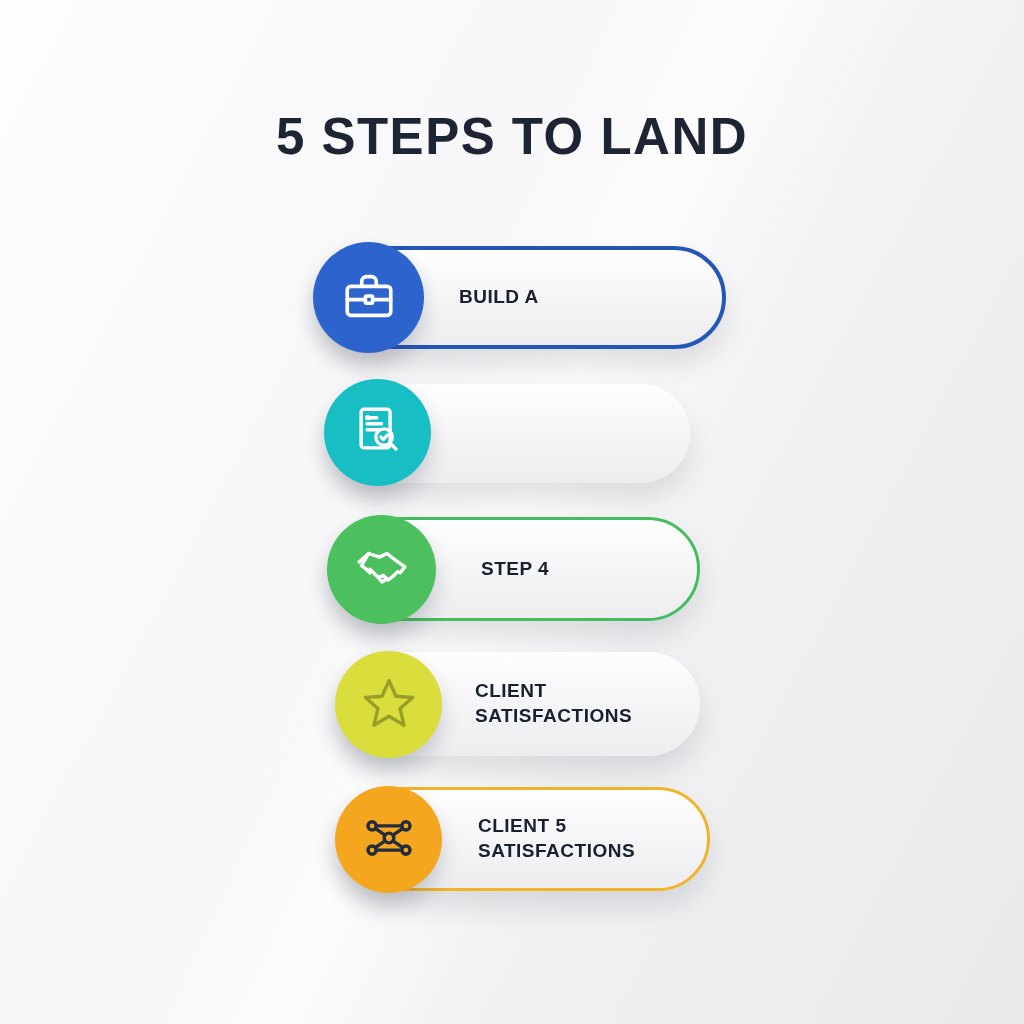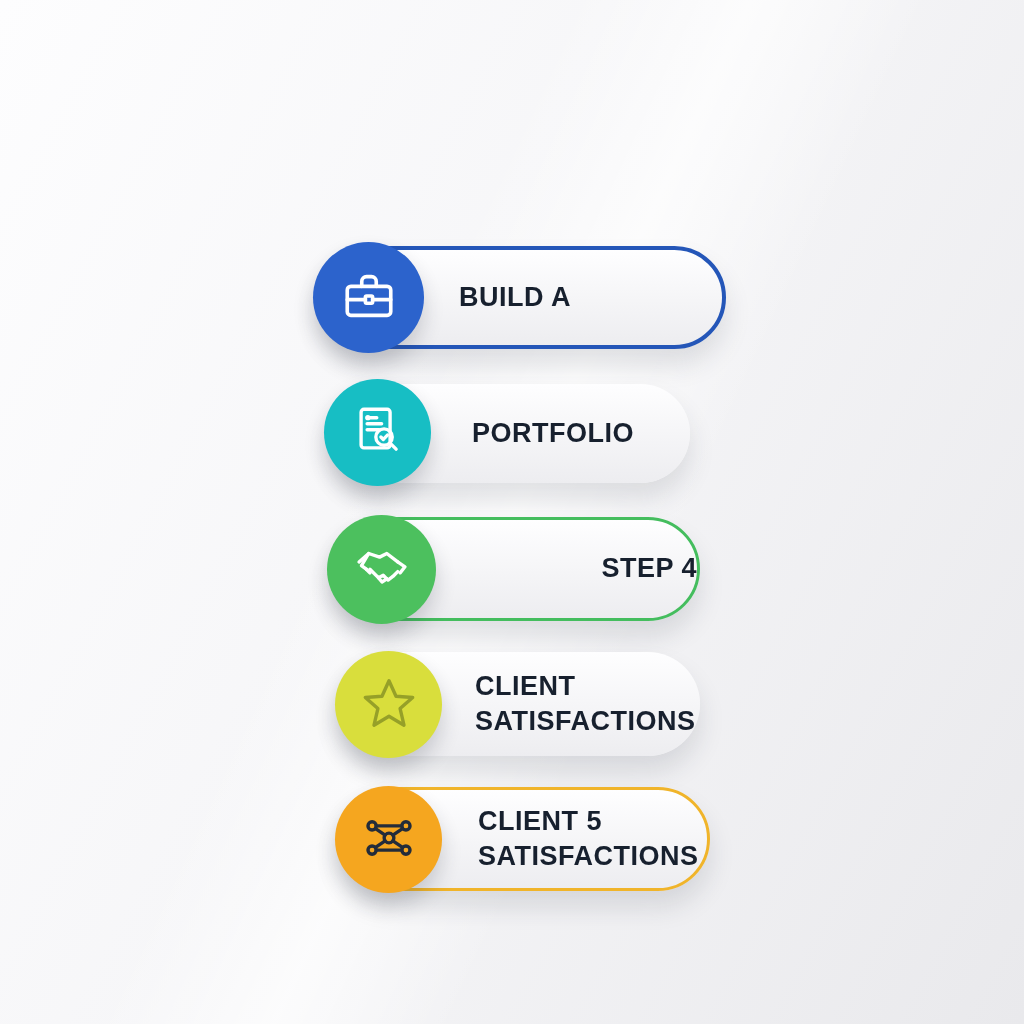--- a/index.html
+++ b/index.html
@@ -17,67 +17,66 @@
     text-align:center;font-weight:800;font-size:51px;line-height:1.22;
     color:#1d2433;letter-spacing:1.5px;
   }
   .step-pill{
     position:absolute;border-radius:60px;box-sizing:border-box;
     background:linear-gradient(180deg,#fefeff 0%,#ededf0 100%);
     box-shadow:0 16px 26px rgba(40,45,60,0.13);
     display:flex;flex-direction:column;justify-content:center;
   }
   .step-line{
-    font-size:27px;font-weight:800;color:#17202e;
+    font-size:19px;font-weight:800;color:#17202e;
     letter-spacing:0.5px;line-height:1.3;
   }
   .step-circle{
     position:absolute;border-radius:50%;
     display:flex;align-items:center;justify-content:center;
     box-shadow:0 12px 20px rgba(40,45,60,0.20);
   }
   .step-circle svg{width:58px;height:58px;}
 
   
   .pill-1{left:320px;top:246px;width:406px;height:103px;border:4px solid transparent;padding-left:135px;}
   .circ-1{left:313px;top:242px;width:111px;height:111px;}
   .pill-2{left:332px;top:384px;width:358px;height:99px;border:0;padding-left:140px;}
   .circ-2{left:324px;top:379px;width:107px;height:107px;}
-  .pill-3{left:334px;top:517px;width:366px;height:104px;border:3px solid transparent;padding-left:144px;text-align:right;}
+  .pill-3{left:334px;top:517px;width:366px;height:104px;border:3px solid transparent;padding-left:144px;}
   .circ-3{left:327px;top:515px;width:109px;height:109px;}
   .pill-4{left:340px;top:652px;width:360px;height:104px;border:0;padding-left:135px;}
   .circ-4{left:335px;top:651px;width:107px;height:107px;}
   .pill-5{left:340px;top:787px;width:370px;height:104px;border:3px solid transparent;padding-left:135px;}
   .circ-5{left:335px;top:786px;width:107px;height:107px;}
 </style>
 </head>
 <body>
 
 <div class="sheen"></div>
 
 <h1 class="title">
-  <br>
+  <span data-bind="title.line1">5 STEPS TO LAND</span><br>
 </h1>
 
 <div class="step-pill pill-1" data-bind-style="borderColor:steps.0.border_color" style="border-color: rgb(36, 86, 184);">
   <div class="step-line" data-bind="steps.0.line1">BUILD A</div>
 </div>
 <div class="step-circle circ-1" data-bind-style="background:steps.0.circle_color" style="background: rgb(44, 99, 204);">
   <span>
     <svg viewBox="0 0 24 24" fill="none" stroke="#ffffff" stroke-width="1.5" stroke-linecap="round" stroke-linejoin="round">
       <rect x="3" y="8" width="18" height="12" rx="1.5"></rect>
       <path d="M9 8V6a2 2 0 0 1 2-2h2a2 2 0 0 1 2 2v2"></path>
       <path d="M3 13.5h7.5M13.5 13.5H21"></path>
       <rect x="10.5" y="12" width="3" height="3" rx="0.5"></rect>
     </svg>
   </span>
 </div>
 
 <div class="step-pill pill-2">
-  <div class="step-line" data-bind="steps.1.line2">PORTFOLIO</div>
 </div>
 <div class="step-circle circ-2" data-bind-style="background:steps.1.circle_color" style="background: rgb(23, 190, 196);">
   <span>
     <svg viewBox="0 0 24 24" fill="none" stroke="#ffffff" stroke-width="1.4" stroke-linecap="round" stroke-linejoin="round">
       <rect x="5" y="3" width="12" height="16" rx="1.2"></rect>
       <path d="M7.5 6.5h4M7.5 9h6M7.5 11.5h5"></path>
       <circle cx="7.8" cy="6.5" r="0.4"></circle>
       <circle cx="14.5" cy="14.5" r="3.4"></circle>
       <path d="M17 17l2.5 2.5"></path>
       <path d="M13.2 14.5l1 1 1.7-1.8"></path>

